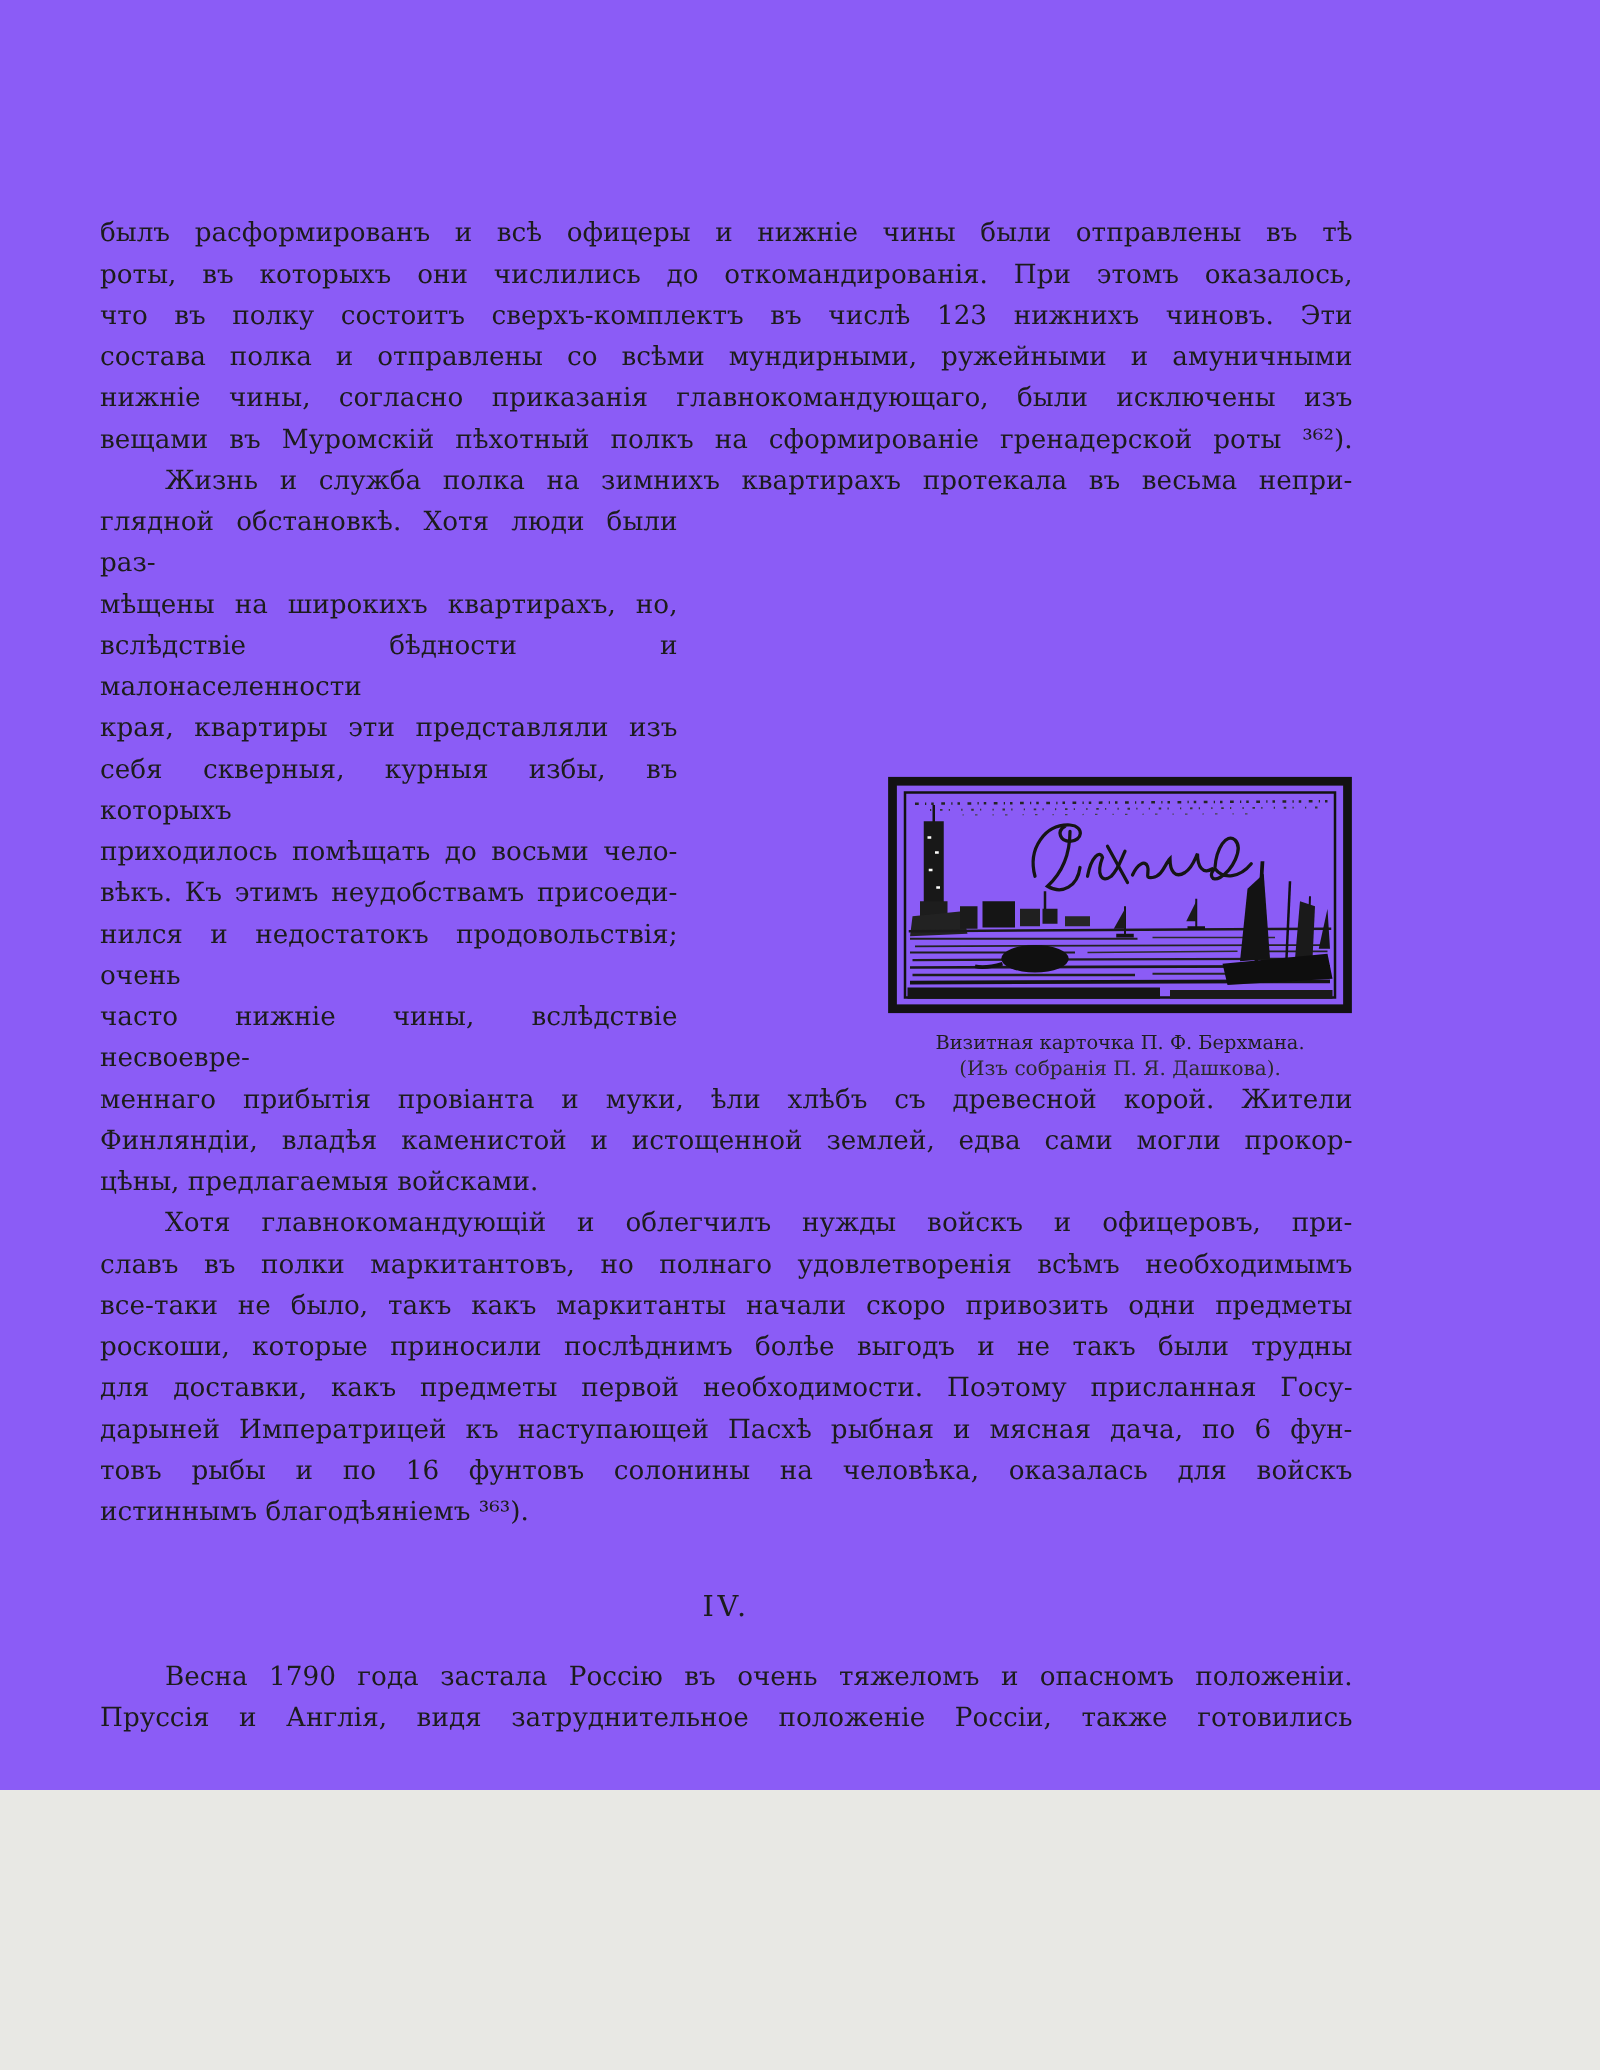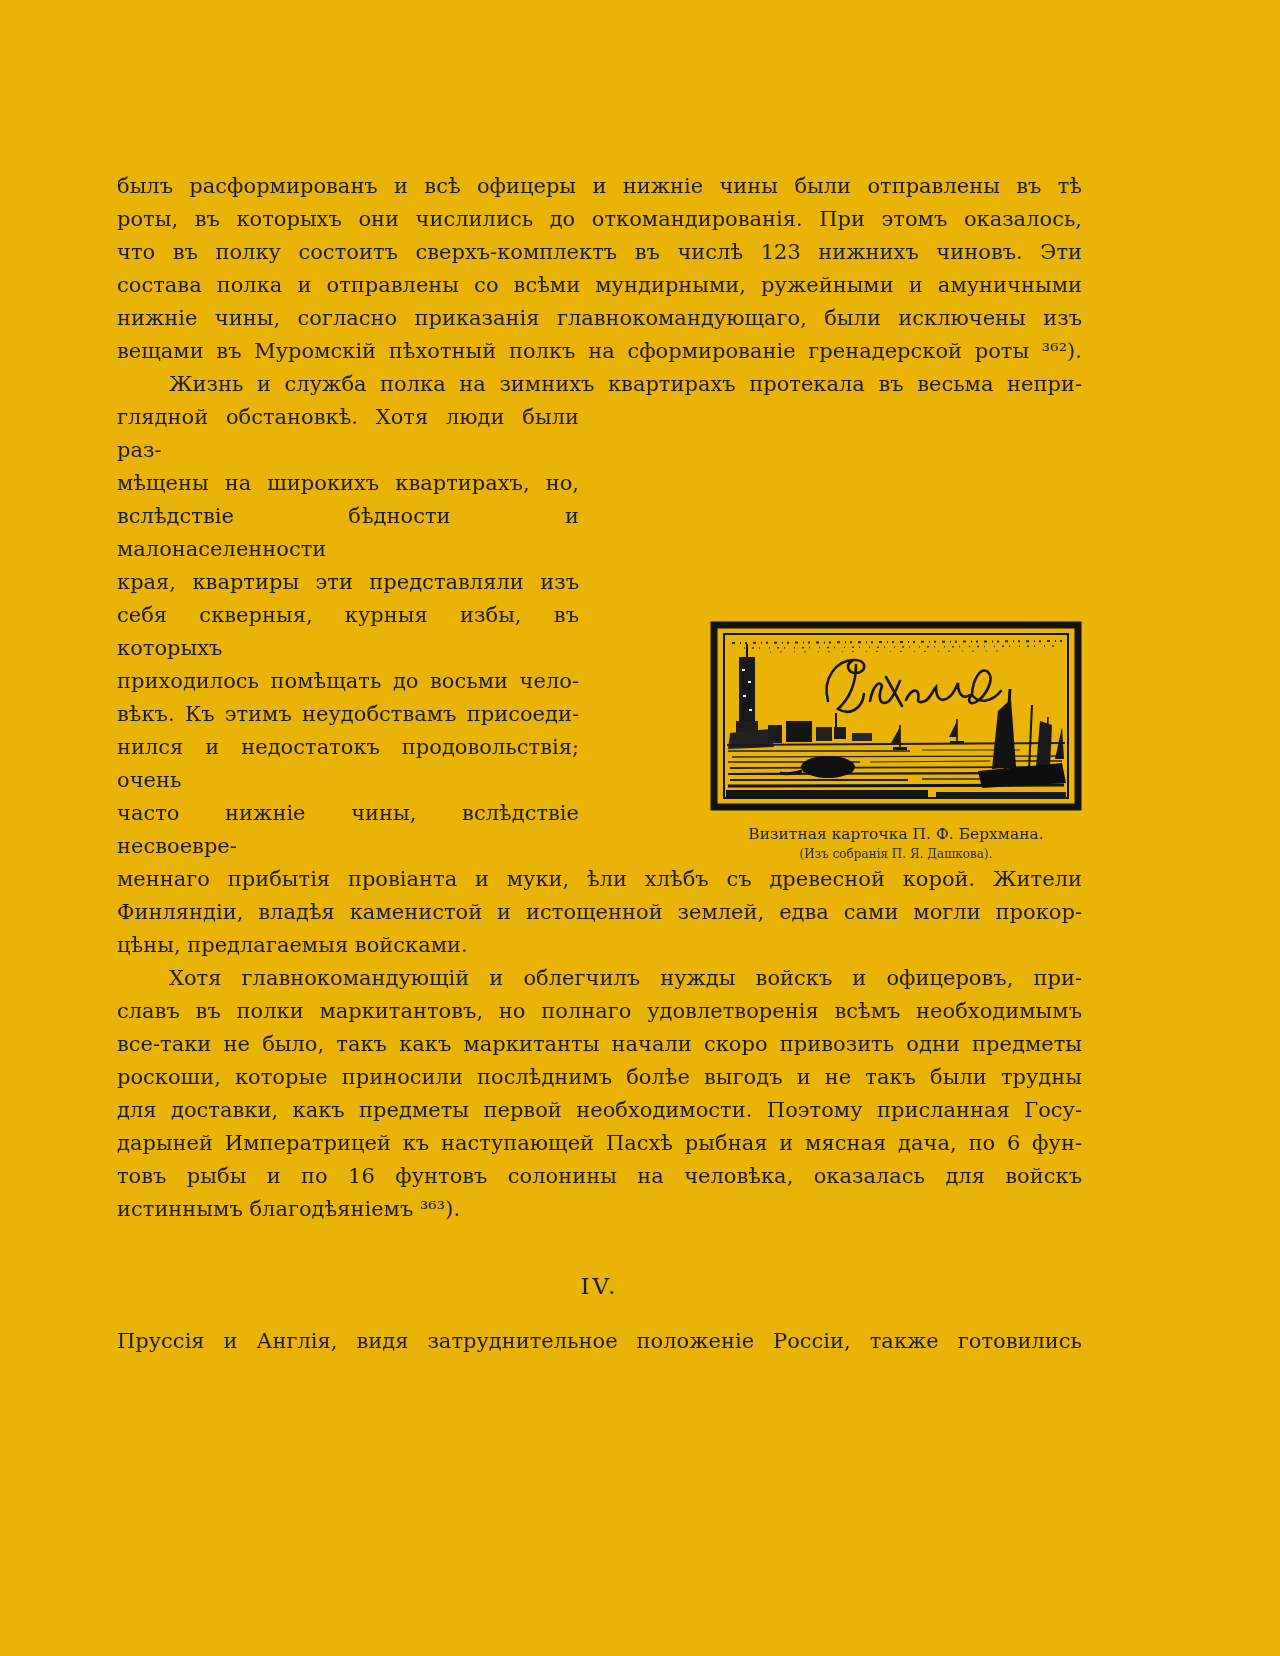--- a/index.html
+++ b/index.html
@@ -1,30 +1,30 @@
 <!DOCTYPE html>
 <html><head>
 <meta charset="utf-8">
 <style>
   html,body{margin:0;padding:0;background:#e8e8e4;}
   .page{
-    width:1280px;height:1656px;margin:0 auto;background:#eab308;
+    width:1280px;height:1432px;margin:0 auto;background:#8b5cf6;
     font-family:"DejaVu Serif","Liberation Serif",serif;color:#1c1c1c;
     position:relative;box-sizing:border-box;
-    padding:170px 198px 0 117px;overflow:hidden;
+    padding:170px 198px 0 80px;overflow:hidden;
   }
   .tl{font-size:21px;line-height:33px;text-align:justify;text-align-last:justify;}
   .tl.end{text-align-last:left;}
   .tl.ind{text-indent:52px;}
   .wrap{display:flex;align-items:flex-end;}
   .wrap-left{width:462px;flex:none;}
   .figure{margin-left:auto;width:372px;margin-top:26px;text-align:center;}
   .figure svg{display:block;}
   .cap1{font-size:15.5px;line-height:20px;margin-top:13px;color:#1f1f1f;}
-  .cap2{font-size:12px;line-height:17px;margin-top:2px;color:#2b2b2b;}
+  .cap2{font-size:16px;line-height:17px;margin-top:2px;color:#2b2b2b;}
   .heading{font-size:23px;line-height:33px;text-align:center;letter-spacing:3px;margin:44px 0 22px 0;}
 </style>
 </head>
 <body>
 
 <div class="page">
 
   <div class="para">
       <div class="tl">былъ расформированъ и всѣ офицеры и нижніе чины были отправлены въ тѣ</div>
       <div class="tl">роты, въ которыхъ они числились до откомандированія. При этомъ оказалось,</div>
@@ -134,16 +134,17 @@
       <div class="tl">роскоши, которые приносили послѣднимъ болѣе выгодъ и не такъ были трудны</div>
       <div class="tl">для доставки, какъ предметы первой необходимости. Поэтому присланная Госу-</div>
       <div class="tl">дарыней Императрицей къ наступающей Пасхѣ рыбная и мясная дача, по 6 фун-</div>
       <div class="tl">товъ рыбы и по 16 фунтовъ солонины на человѣка, оказалась для войскъ</div>
       <div class="tl end">истиннымъ благодѣяніемъ ³⁶³).</div>
     </div>
 
   <div class="heading">IV.</div>
 
   <div class="para">
+      <div class="tl ind">Весна 1790 года застала Россію въ очень тяжеломъ и опасномъ положеніи.</div>
       <div class="tl">Пруссія и Англія, видя затруднительное положеніе Россіи, также готовились</div>
     </div>
 
 </div>
 
 </body></html>

